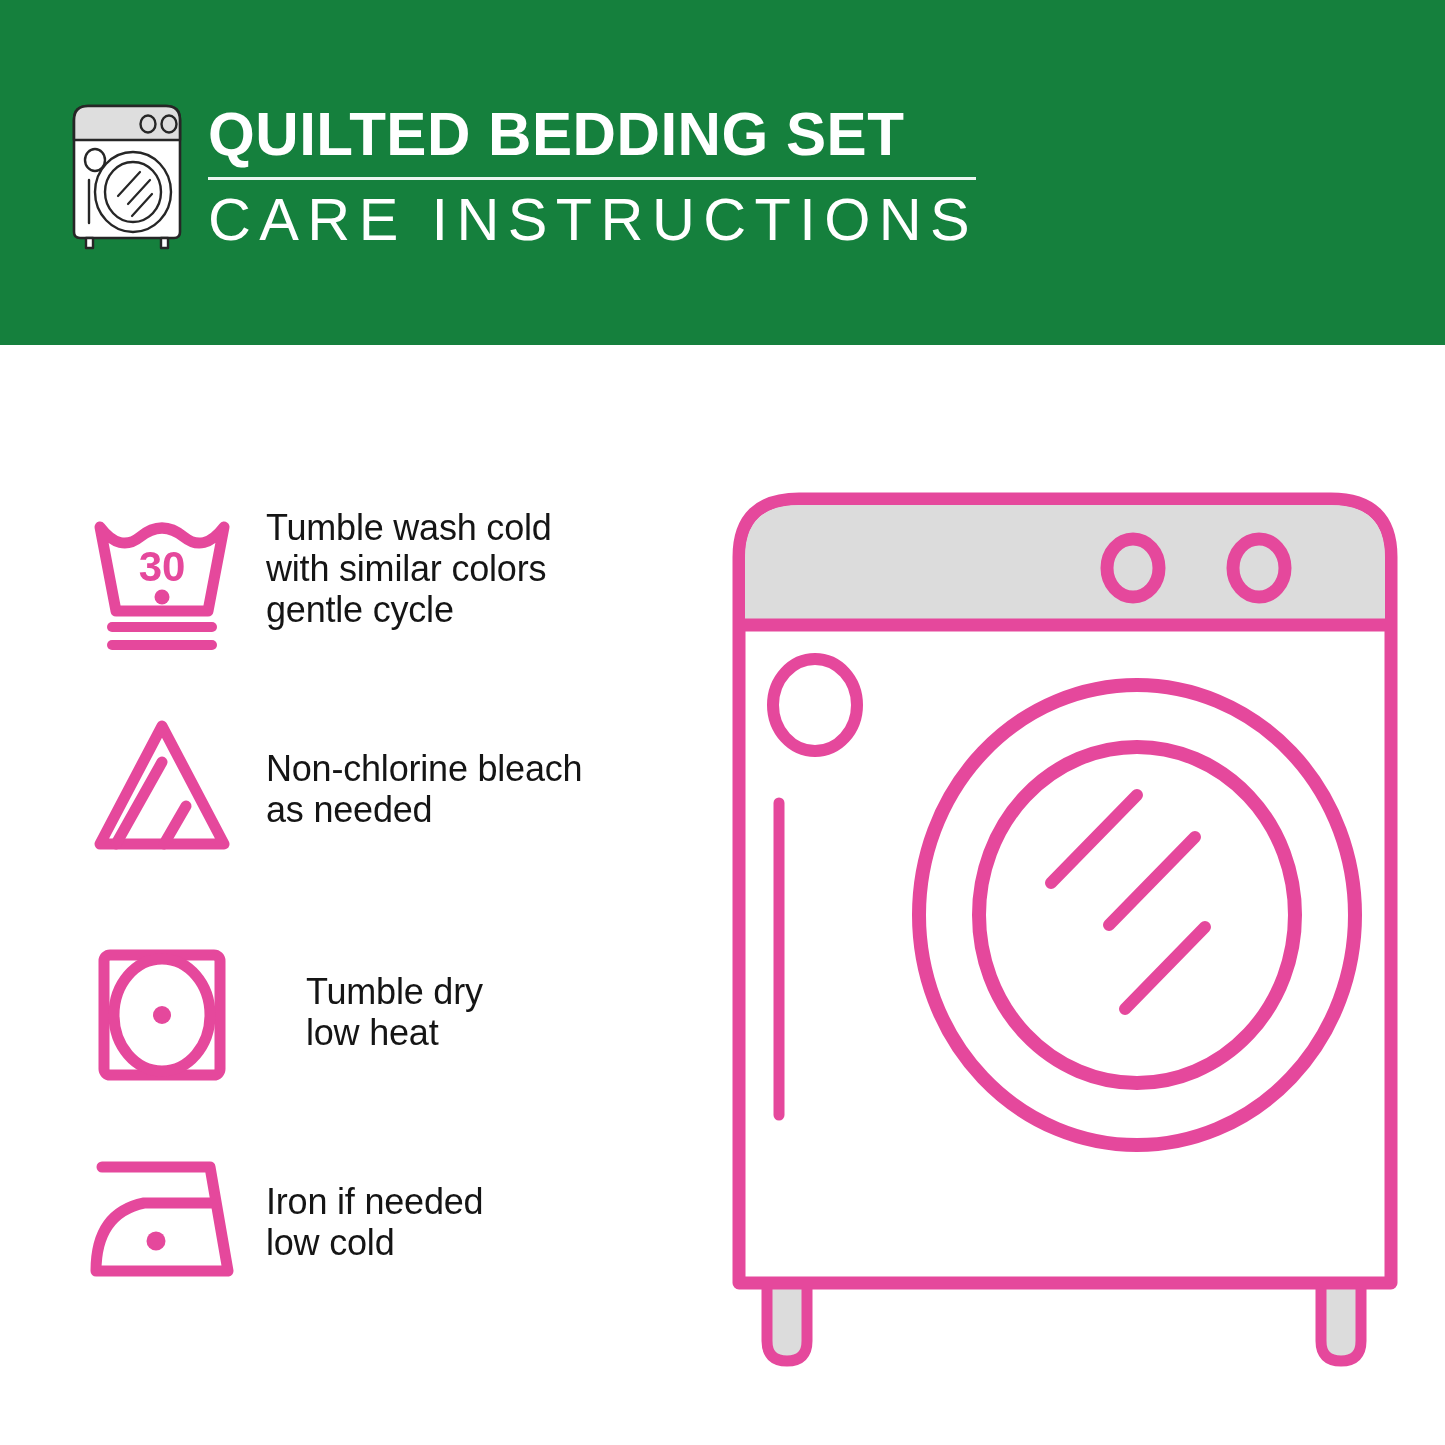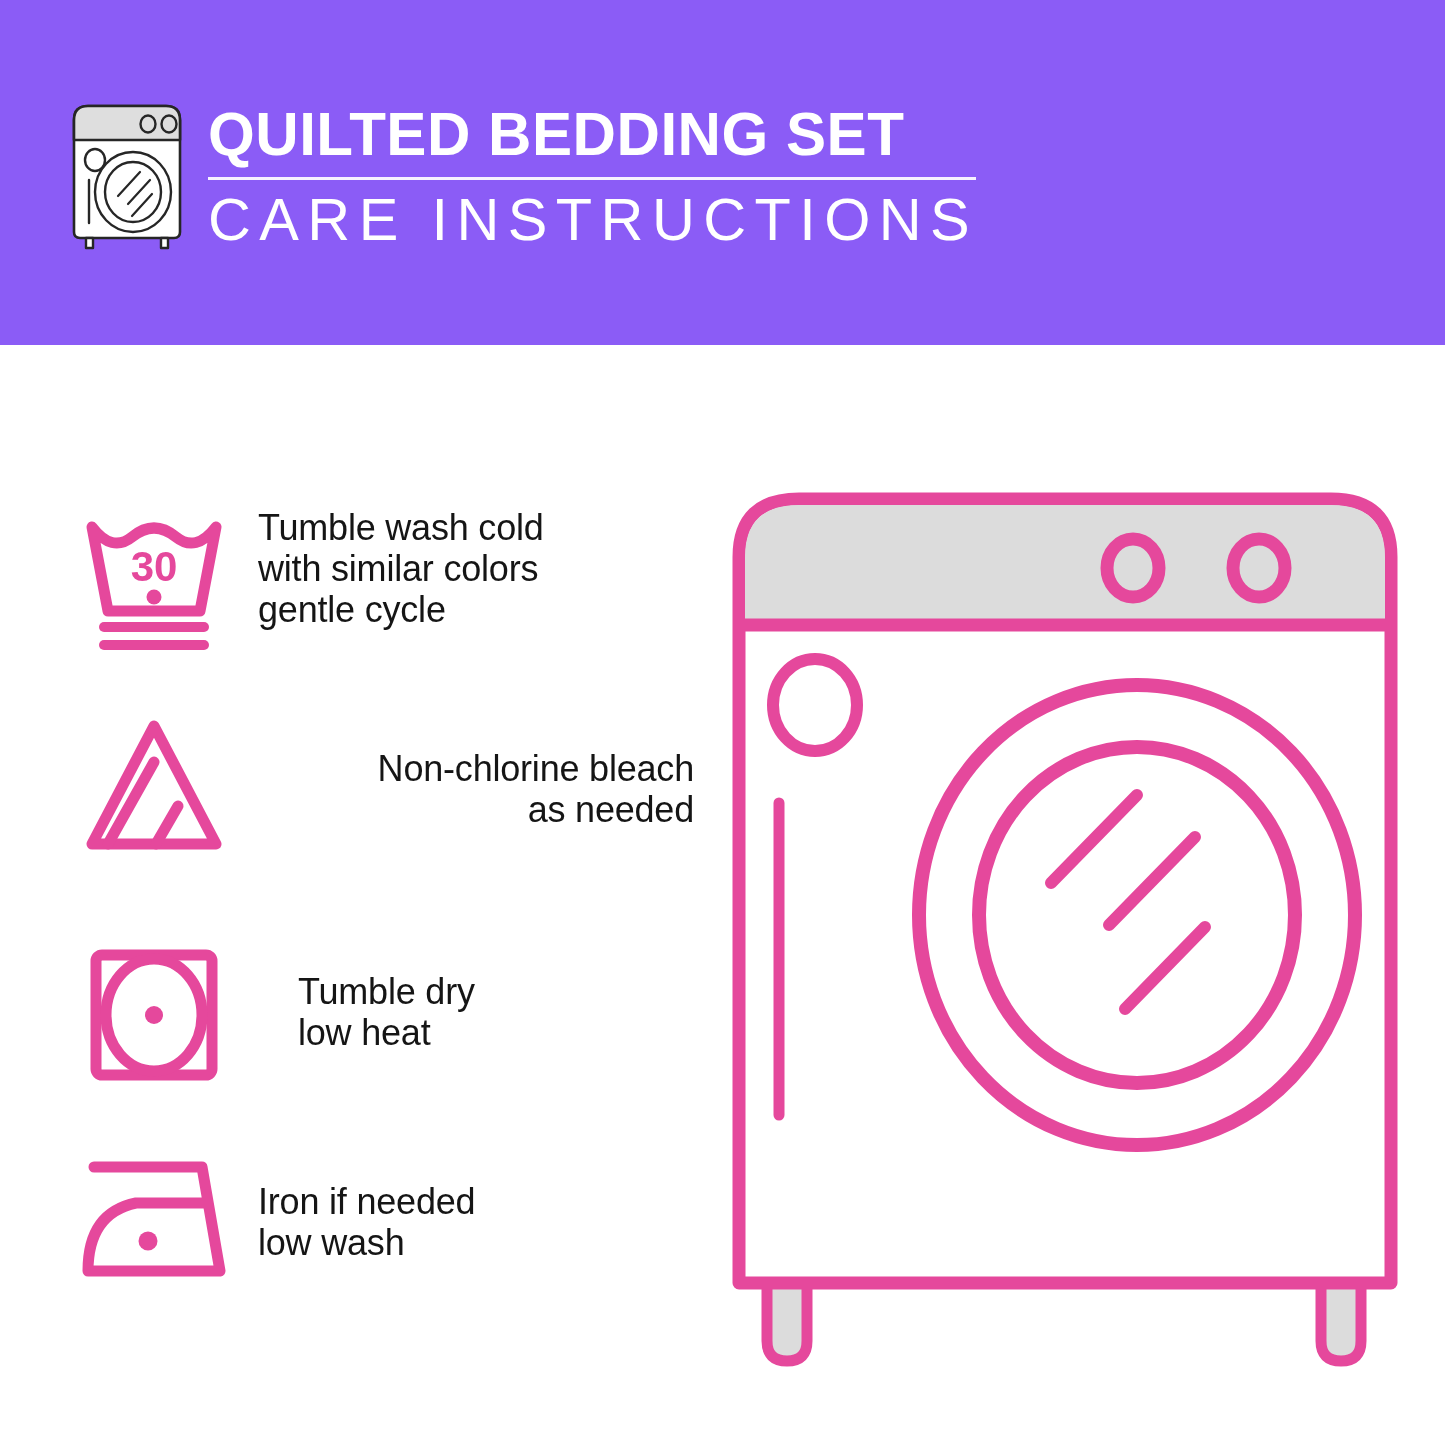--- a/index.html
+++ b/index.html
@@ -18,21 +18,21 @@
     overflow: hidden;
   }
 
   
   .header-band {
     position: absolute;
     left: 0;
     top: 0;
     width: 1445px;
     height: 345px;
-    background: #8b5cf6;
+    background: #15803d;
   }
   .header-logo {
     position: absolute;
     left: 62px;
     top: 98px;
     width: 130px;
     height: 152px;
   }
   .header-text-block {
     position: absolute;
@@ -67,34 +67,34 @@
     color: #ffffff;
     letter-spacing: 8.5px;
     white-space: nowrap;
     transform: scaleX(0.99);
     transform-origin: left center;
   }
 
   
   .care-list {
     position: absolute;
-    left: 4px;
+    left: 12px;
     top: 345px;
     width: 700px;
     height: 1100px;
   }
   .care-row {
     position: absolute;
     left: 70px;
     width: 620px;
     display: flex;
     align-items: flex-start;
   }
   .care-row.r0 { top: 150px; }
-  .care-row.r1 { top: 365px; text-align: right; }
+  .care-row.r1 { top: 365px; }
   .care-row.r2 { top: 590px; gap: 40px; }
   .care-row.r3 { top: 800px; }
 
   .care-symbol {
     flex: 0 0 auto;
     width: 160px;
     height: 160px;
     display: block;
   }
   .care-symbol.iron-sym { height: 150px; }
@@ -205,21 +205,21 @@
     </div>
 
     <div class="care-row r3 iron-row">
       <svg class="care-symbol iron-sym" viewBox="0 0 160 150">
         <g fill="none" stroke="#e5489c" stroke-width="11" stroke-linecap="round" stroke-linejoin="round">
           <path d="M20 22 L128 22 L146 126 L14 126 Q14 68 62 58 L134 58"></path>
         </g>
         <circle cx="74" cy="96" r="9.5" fill="#e5489c"></circle>
       </svg>
       <div class="care-text">Iron if needed
-low wash</div>
+low cold</div>
     </div>
   </div>
 
   <svg class="machine-art" viewBox="0 0 720 920">
 
     <g>
       <path d="M62 808 L62 876 Q62 896 82 896 Q102 896 102 876 L102 808 Z" fill="#dcdcdc" stroke="#e5489c" stroke-width="11" stroke-linejoin="round"></path>
       <path d="M616 808 L616 876 Q616 896 636 896 Q656 896 656 876 L656 808 Z" fill="#dcdcdc" stroke="#e5489c" stroke-width="11" stroke-linejoin="round"></path>
     </g>
 

